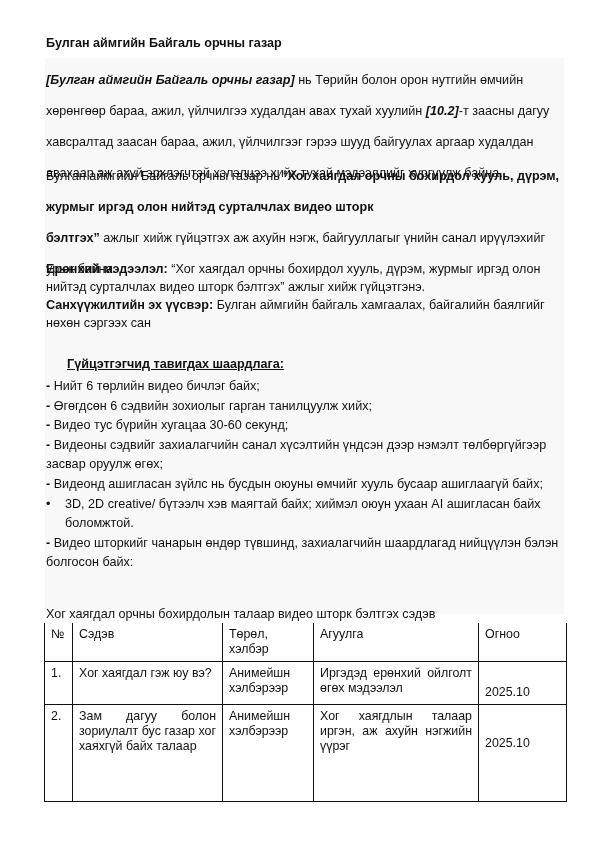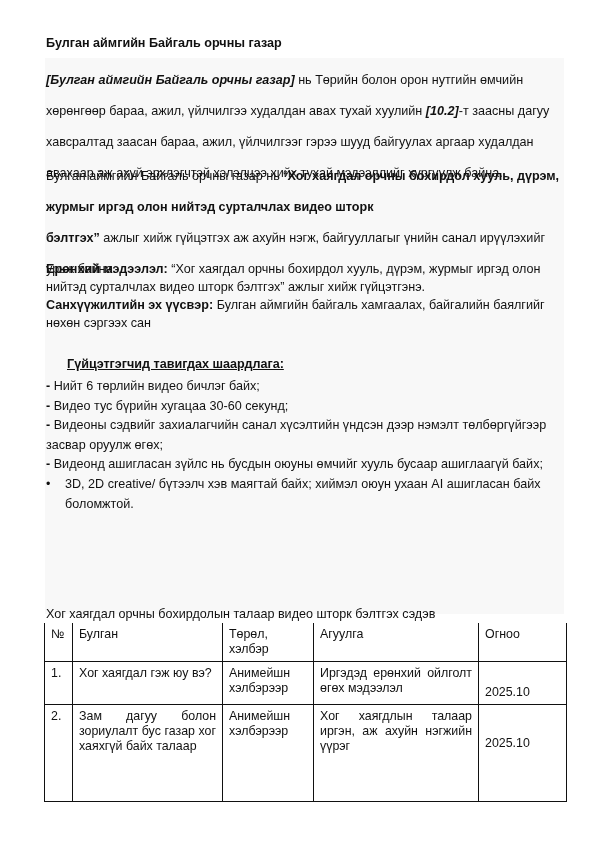--- a/index.html
+++ b/index.html
@@ -57,40 +57,42 @@
 
 <div class="block" id="info">
   <div><span class="b">Ерөнхий мэдээлэл:</span><span> “Хог хаягдал орчны бохирдол хууль, дүрэм, журмыг иргэд олон нийтэд сурталчлах видео шторк бэлтгэх” ажлыг хийж гүйцэтгэнэ.</span></div>
   <div><span class="b">Санхүүжилтийн эх үүсвэр:</span><span> Булган аймгийн байгаль хамгаалах, байгалийн баялгийг нөхөн сэргээх сан</span></div>
 </div>
 
 <p id="req-heading">Гүйцэтгэгчид тавигдах шаардлага:</p>
 
 <div class="block" id="req-list">
   <span class="req-item"><span class="b">- </span><span>Нийт 6 төрлийн видео бичлэг байх;</span></span>
+  <span class="req-item"><span class="b">- </span><span>Өгөгдсөн 6 сэдвийн зохиолыг гарган танилцуулж хийх;</span></span>
   <span class="req-item"><span class="b">- </span><span>Видео тус бүрийн хугацаа 30-60 секунд;</span></span>
   <span class="req-item"><span class="b">- </span><span>Видеоны сэдвийг захиалагчийн санал хүсэлтийн үндсэн дээр нэмэлт төлбөргүйгээр засвар оруулж өгөх;</span></span>
   <span class="req-item"><span class="b">- </span><span>Видеонд ашигласан зүйлс нь бусдын оюуны өмчийг хууль бусаар ашиглаагүй байх;</span></span>
   <span class="bullet-item"><span class="bullet-dot">•</span><span>3D, 2D creative/ бүтээлч хэв маягтай байх; хиймэл оюун ухаан AI ашигласан байх боломжтой.</span></span>
+  <span class="req-item"><span class="b">- </span><span>Видео шторкийг чанарын өндөр түвшинд, захиалагчийн шаардлагад нийцүүлэн бэлэн болгосон байх:</span></span>
 </div>
 
 <p id="table-caption">Хог хаягдал орчны бохирдолын талаар видео шторк бэлтгэх сэдэв</p>
 
 <table class="topics">
   <colgroup>
     <col style="width:28px">
       <col style="width:150px">
       <col style="width:91px">
       <col style="width:165px">
       <col style="width:88px">
   </colgroup>
   <tbody>
       <tr class="head">
     <td>№</td>
-    <td>Булган</td>
+    <td>Сэдэв</td>
     <td>Төрөл, хэлбэр</td>
     <td>Агуулга</td>
     <td>Огноо</td>
   </tr>
   <tr class="r1">
     <td>1.</td>
     <td>Хог хаягдал гэж юу вэ?</td>
     <td>Анимейшн хэлбэрээр</td>
     <td class="just">Иргэдэд ерөнхий ойлголт өгөх мэдээлэл</td>
     <td class="date-bottom">2025.10</td>

